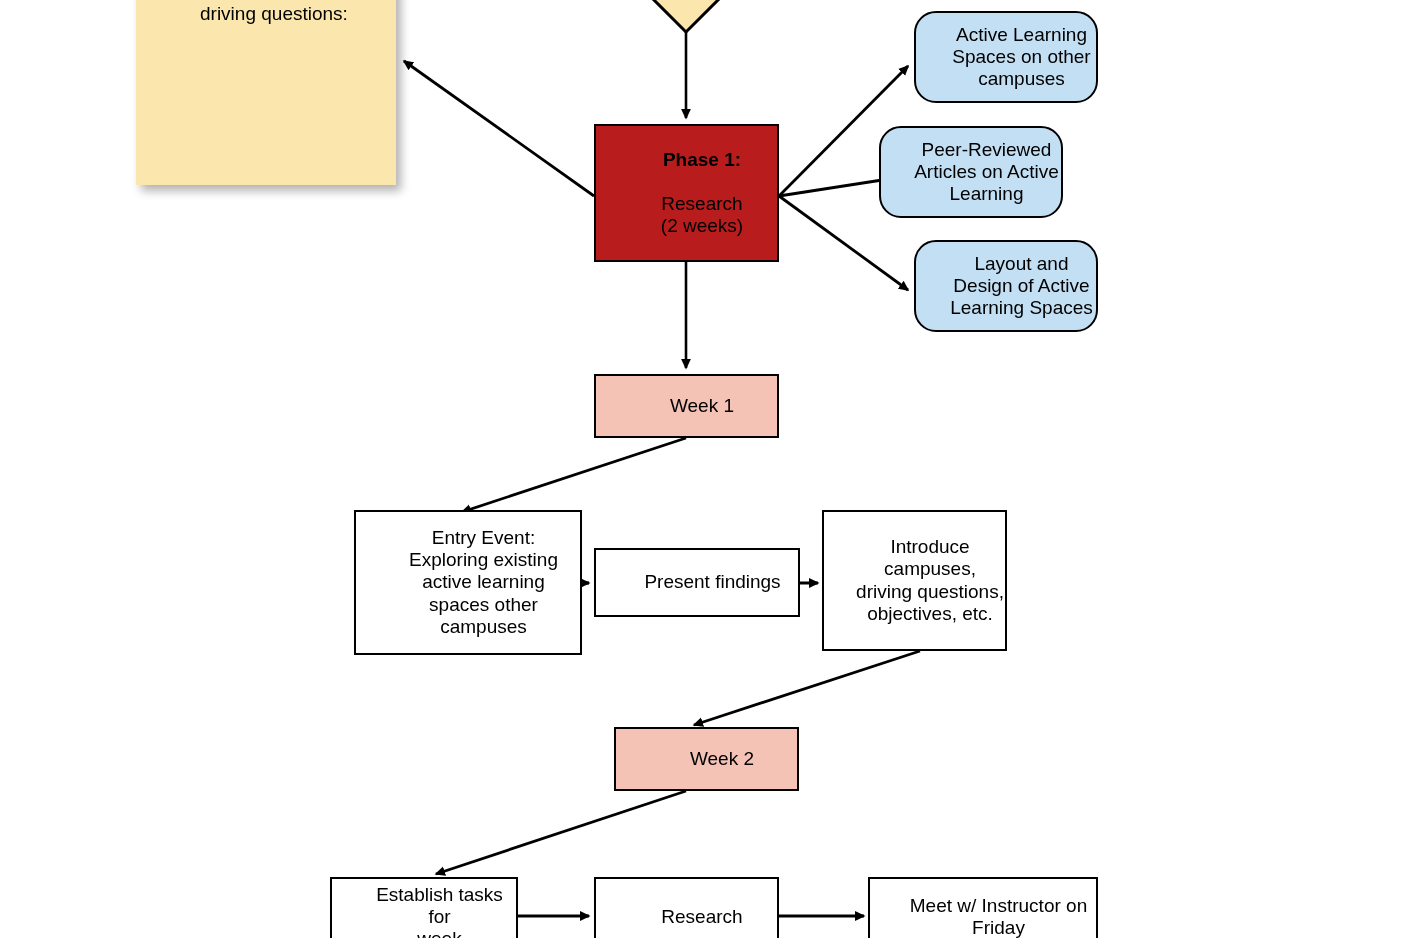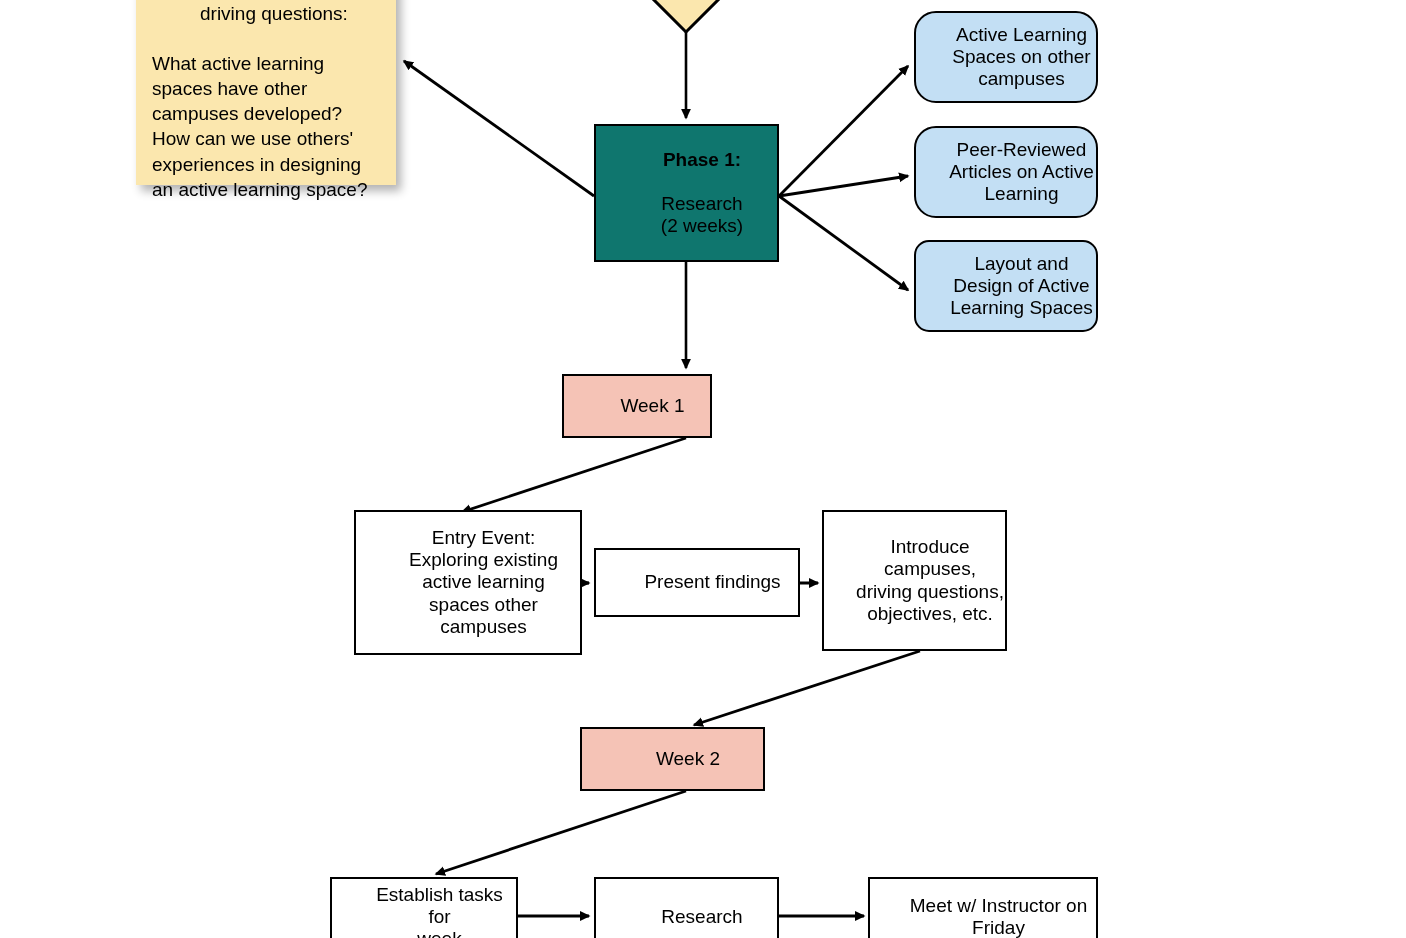--- a/index.html
+++ b/index.html
@@ -27,21 +27,21 @@
     white-space: pre-line;
     padding-left: 31px;
   }
   .rect {
     border: 2px solid #000000;
     background: #ffffff;
     font-size: 19px;
   }
   .phase-box {
     border: 2px solid #000000;
-    background: #0f766e;
+    background: #b91c1c;
     font-size: 19px;
   }
   .week-box {
     border: 2px solid #000000;
     background: #f5c3b6;
     font-size: 19px;
   }
   .pill {
     border: 2.5px solid #000000;
     background: #c3dff4;
@@ -104,64 +104,58 @@
     <line x1="779" y1="916" x2="864" y2="916" stroke="#000" stroke-width="3.2" marker-end="url(#arrow)"></line>
   </svg>
 
   <svg style="position:absolute; left:620px; top:-80px; width:132px; height:112px; overflow:visible;">
     <polygon points="66,112 0,46 66,-20 132,46" fill="#fbe7ae" stroke="#000000" stroke-width="3"></polygon>
   </svg>
 
   <div class="node sticky" style="left:136px; top:-26px; width:260px; height:211px;">
     <div style="padding-top:2px;">
       <div style="color:#000;margin-left:48px;">driving questions:</div>
-      <div>What active learning
-spaces have other
-campuses developed?
-How can we use others'
-experiences in designing
-an active learning space?</div>
     </div>
   </div>
 
   <div class="node phase-box" style="left:594px; top:124px; width:185px; height:138px;">
     <div>
       <div class="bold-line1">Phase 1:</div>
       <div>Research
 (2 weeks)</div>
     </div>
   </div>
 
   <div class="node pill" style="left:914px; top:11px; width:184px; height:92px;">Active Learning
 Spaces on other
 campuses</div>
 
-  <div class="node pill" style="left:914px; top:126px; width:184px; height:92px;">Peer-Reviewed
+  <div class="node pill" style="left:879px; top:126px; width:184px; height:92px;">Peer-Reviewed
 Articles on Active
 Learning</div>
 
-  <div class="node pill" style="left:914px; top:240px; width:184px; height:92px;border-radius:15px;">Layout and
+  <div class="node pill" style="left:914px; top:240px; width:184px; height:92px;">Layout and
 Design of Active
 Learning Spaces</div>
 
-  <div class="node week-box" style="left:562px; top:374px; width:150px; height:64px;">Week 1</div>
+  <div class="node week-box" style="left:594px; top:374px; width:185px; height:64px;">Week 1</div>
 
   <div class="node rect" style="left:354px; top:510px; width:228px; height:145px;">Entry Event:
 Exploring existing
 active learning
 spaces other
 campuses</div>
 
   <div class="node rect" style="left:594px; top:548px; width:206px; height:69px;">Present findings</div>
 
   <div class="node rect" style="left:822px; top:510px; width:185px; height:141px;">Introduce campuses,
 driving questions,
 objectives, etc.</div>
 
-  <div class="node week-box" style="left:580px; top:727px; width:185px; height:64px;">Week 2</div>
+  <div class="node week-box" style="left:614px; top:727px; width:185px; height:64px;">Week 2</div>
 
   <div class="node rect" style="left:330px; top:877px; width:188px; height:80px;">Establish tasks for
 week</div>
 
   <div class="node rect" style="left:594px; top:877px; width:185px; height:80px;">Research</div>
 
   <div class="node rect" style="left:868px; top:877px; width:230px; height:80px;">Meet w/ Instructor on
 Friday</div>
 
 </div>

